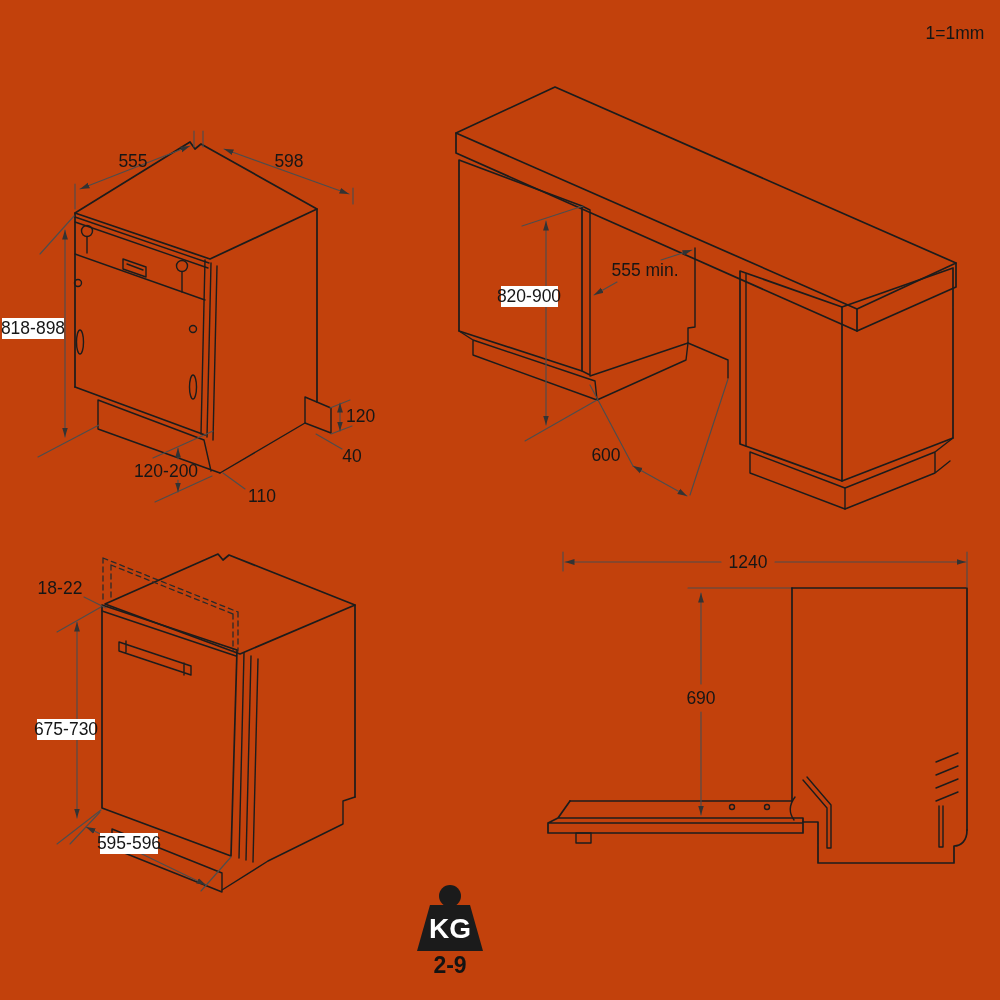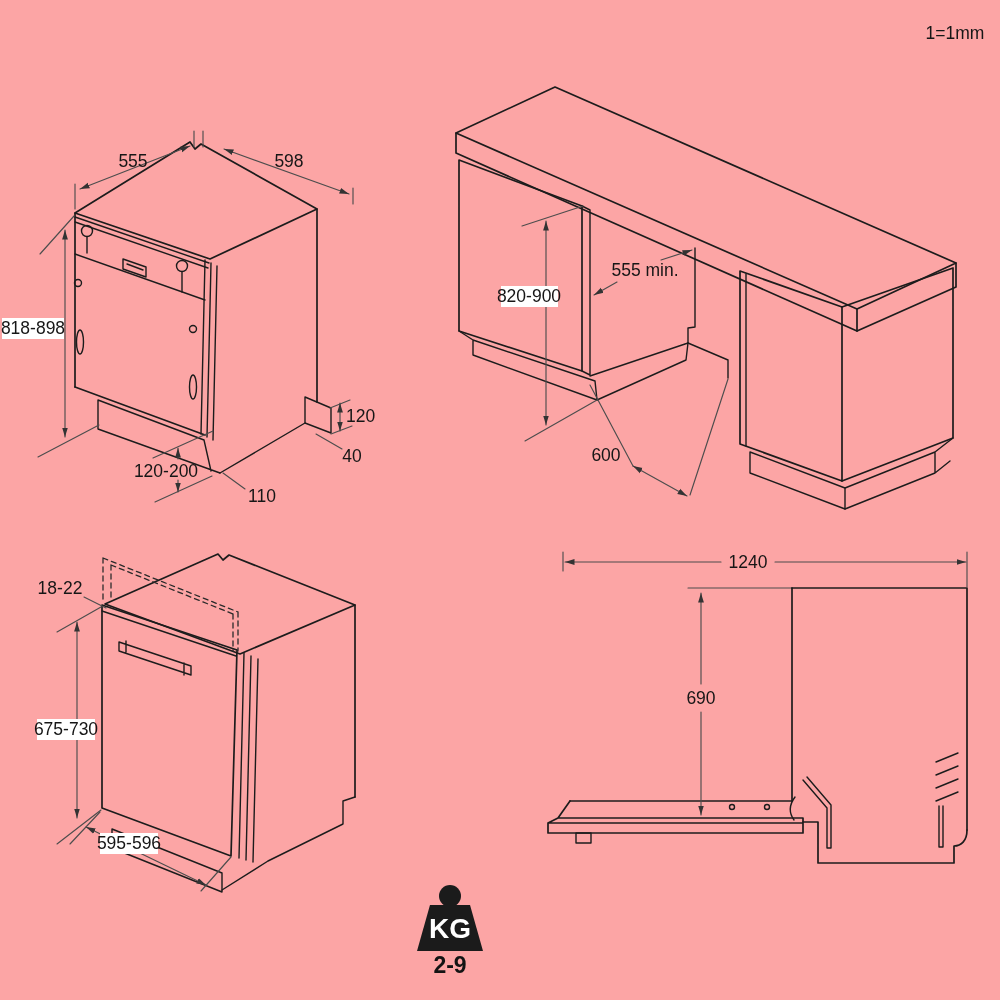--- a/index.html
+++ b/index.html
@@ -1,16 +1,16 @@
 <!DOCTYPE html>
 <html><head>
 <meta charset="utf-8">
 <style>
   html,body{margin:0;padding:0;background:#ffffff;}
-  #canvas{position:relative;width:1000px;height:1000px;background:#fca5a5;overflow:hidden;}
+  #canvas{position:relative;width:1000px;height:1000px;background:#c2410c;overflow:hidden;}
   svg{display:block;}
   .ln{fill:none;stroke:#1c1c1c;stroke-width:1.7;stroke-linejoin:round;stroke-linecap:round;}
   .ln2{fill:none;stroke:#1c1c1c;stroke-width:1.4;stroke-linejoin:round;stroke-linecap:round;}
   .tn{fill:none;stroke:#4d4d4d;stroke-width:1.15;stroke-linecap:round;}
   .dsh{fill:none;stroke:#2a2a2a;stroke-width:1.3;stroke-dasharray:5 4;stroke-linecap:round;}
   .dim{font-family:"Liberation Sans",sans-serif;font-size:17.5px;fill:#161616;}
   .wbg{fill:#ffffff;}
   .solid{fill:#1b1b1b;stroke:none;}
   .kg-unit{font-family:"Liberation Sans",sans-serif;font-size:28px;font-weight:bold;fill:#ffffff;}
   .kg-range{font-family:"Liberation Sans",sans-serif;font-size:23px;font-weight:bold;fill:#131313;}

